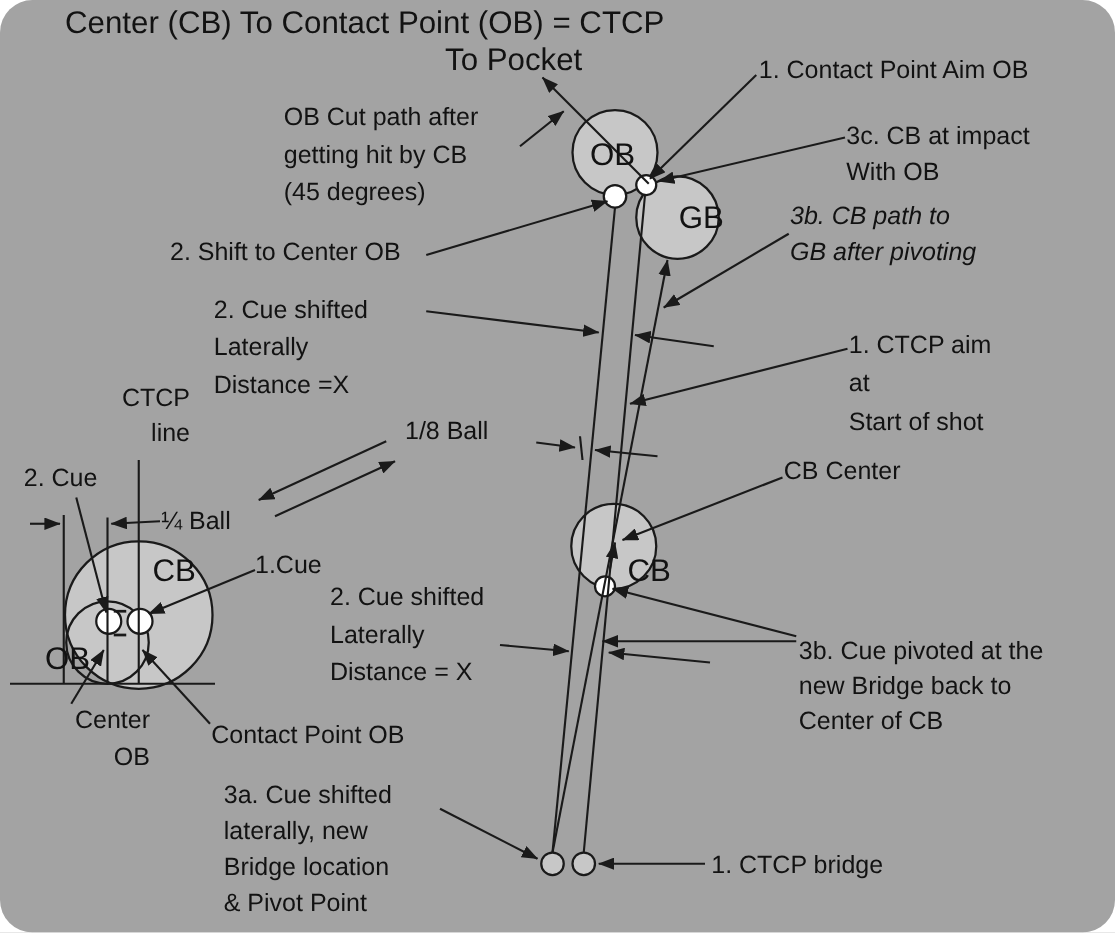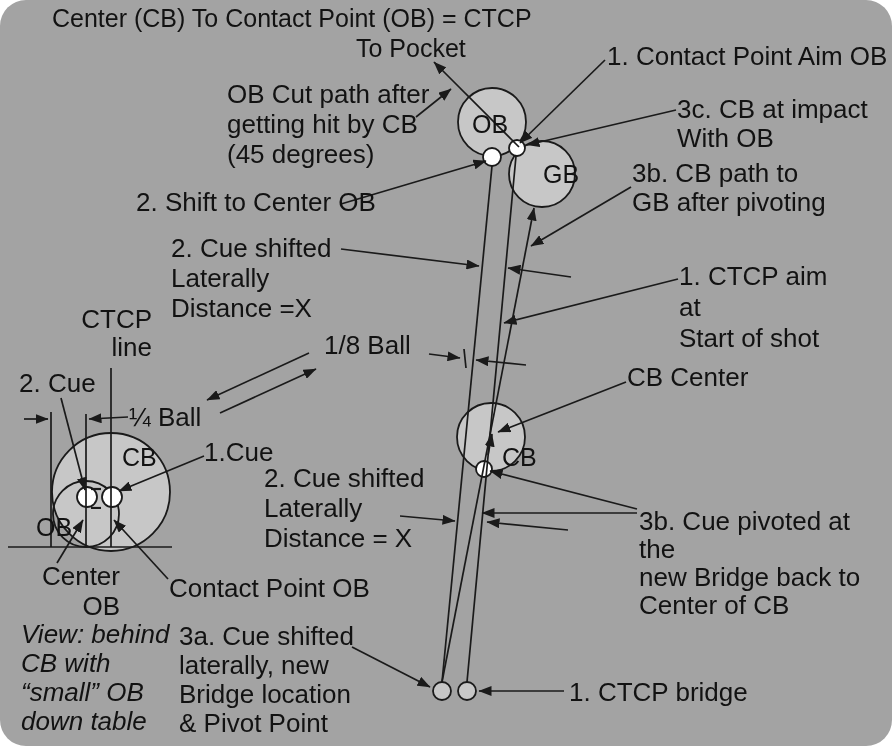--- a/index.html
+++ b/index.html
@@ -1,19 +1,19 @@
 <!DOCTYPE html>
 <html><head>
 <meta charset="utf-8">
 <style>
   html,body{margin:0;padding:0;background:#ffffff;}
   #stage{position:relative;width:892px;height:746px;background:#a3a3a3;overflow:hidden;
          font-family:"Liberation Sans",sans-serif;color:#121212;border-radius:26px;}
   #art{position:absolute;left:0;top:0;}
-  .lbl{position:absolute;font-size:26px;line-height:29px;white-space:pre-line;color:#121212;}
+  .lbl{position:absolute;font-size:20px;line-height:29px;white-space:pre-line;color:#121212;}
   .big{font-size:25px;line-height:30px;}
   .ital{font-style:italic;}
   .ctr{text-align:right;}
 </style>
 </head>
 <body>
 
 <div id="stage">
 
 <svg id="art" width="892" height="746" viewBox="0 0 892 746">
@@ -93,21 +93,21 @@
 </svg>
 
 <div class="lbl big" style="left:52px;top:3px;">Center (CB) To Contact Point (OB)  = CTCP</div>
 <div class="lbl big" style="left:356px;top:33px;">To Pocket</div>
 <div class="lbl" style="left:227px;top:79px;line-height:30px;">OB Cut path after
 getting hit by CB
 (45 degrees)</div>
 <div class="lbl" style="left:607px;top:42px;">1. Contact Point Aim OB</div>
 <div class="lbl" style="left:677px;top:95px;">3c. CB at impact
 With OB</div>
-<div class="lbl" style="left:632px;top:159px;">3b. CB path to
+<div class="lbl" style="left:632px;top:159px;font-style:italic;">3b. CB path to
 GB after pivoting</div>
 <div class="lbl" style="left:136px;top:188px;">2. Shift to Center OB</div>
 <div class="lbl" style="left:171px;top:233px;line-height:30px;">2. Cue shifted
 Laterally
 Distance =X</div>
 <div class="lbl" style="left:679px;top:261px;line-height:31px;">1. CTCP aim
 at
 Start of shot</div>
 <div class="lbl" style="left:324px;top:331px;">1/8 Ball</div>
 <div class="lbl" style="left:627px;top:363px;">CB Center</div>
@@ -115,24 +115,20 @@
 Laterally
 Distance = X</div>
 <div class="lbl" style="left:639px;top:507px;line-height:28px;">3b. Cue pivoted at the
 new Bridge back to
 Center of CB</div>
 <div class="lbl" style="left:569px;top:678px;">1. CTCP bridge</div>
 <div class="lbl" style="left:179px;top:622px;">3a. Cue shifted
 laterally, new
 Bridge location
 &amp; Pivot Point</div>
-<div class="lbl ital" style="left:21px;top:620px;">View: behind
-CB with
-“small” OB
-down table</div>
 <div class="lbl" style="left:169px;top:574px;text-align:right;">Contact Point OB</div>
 <div class="lbl ctr" style="left:30px;top:561px;width:90px;line-height:30px;">Center
 OB</div>
 <div class="lbl ctr" style="left:72px;top:305px;width:80px;line-height:28px;">CTCP
 line</div>
 <div class="lbl" style="left:19px;top:369px;">2. Cue</div>
 <div class="lbl" style="left:129px;top:403px;">¼ Ball</div>
 <div class="lbl" style="left:204px;top:438px;">1.Cue</div>
 <div class="lbl big" style="left:472px;top:109px;">OB</div>
 <div class="lbl big" style="left:526px;top:159px;margin-left:17px;">GB</div>

